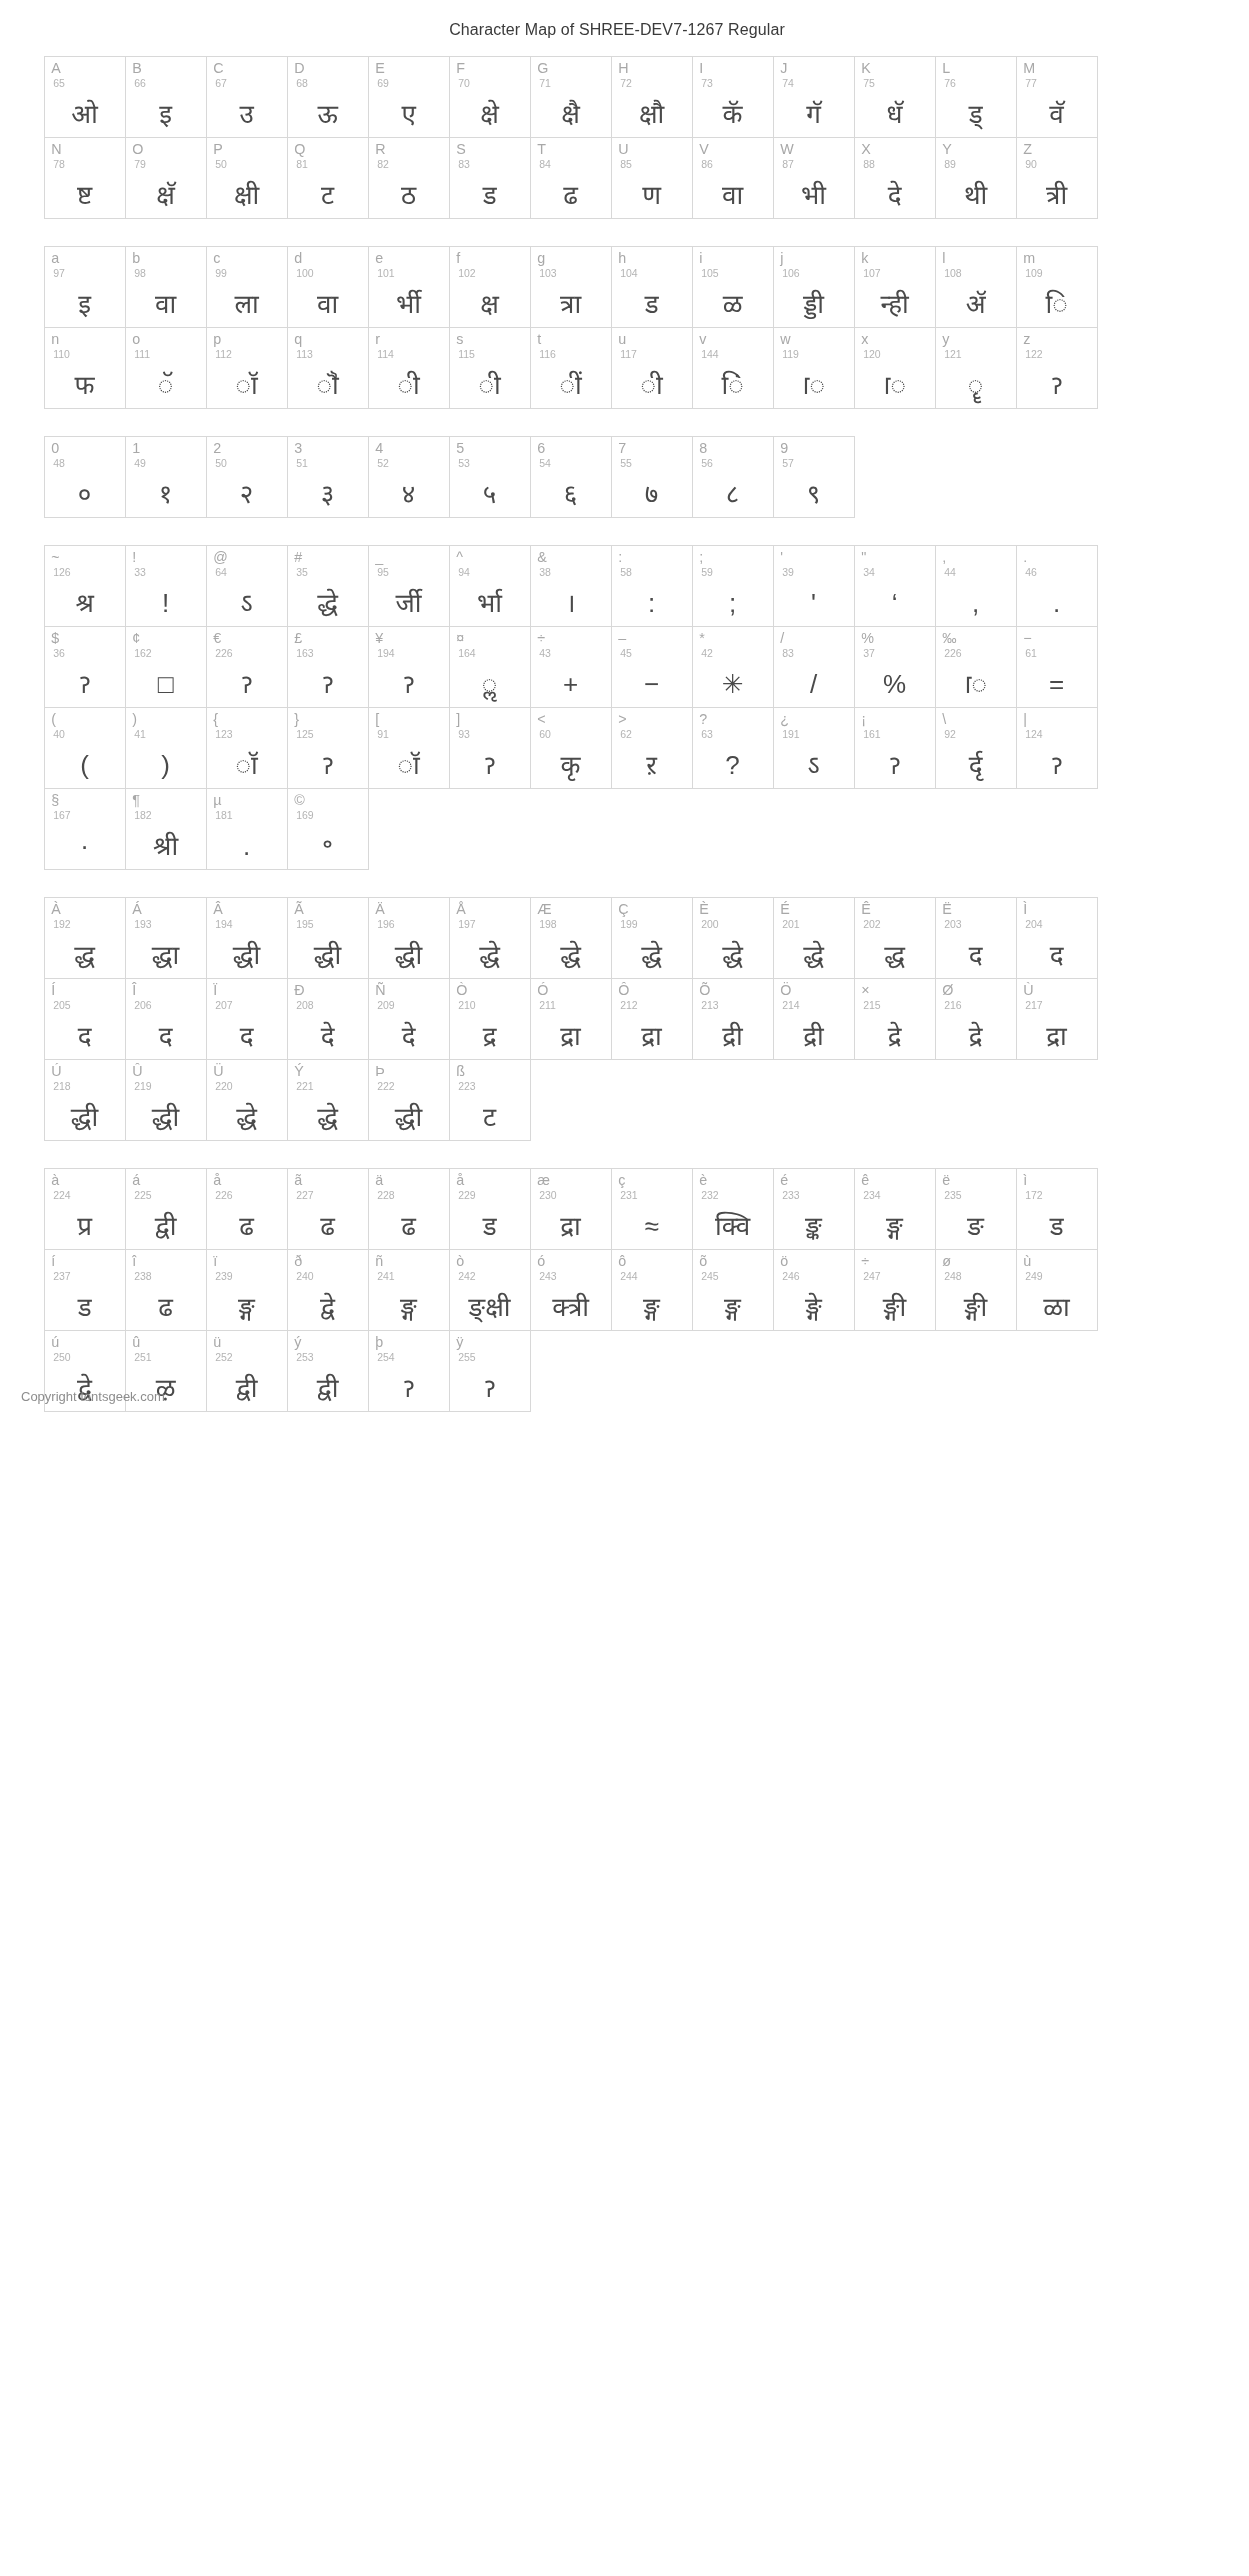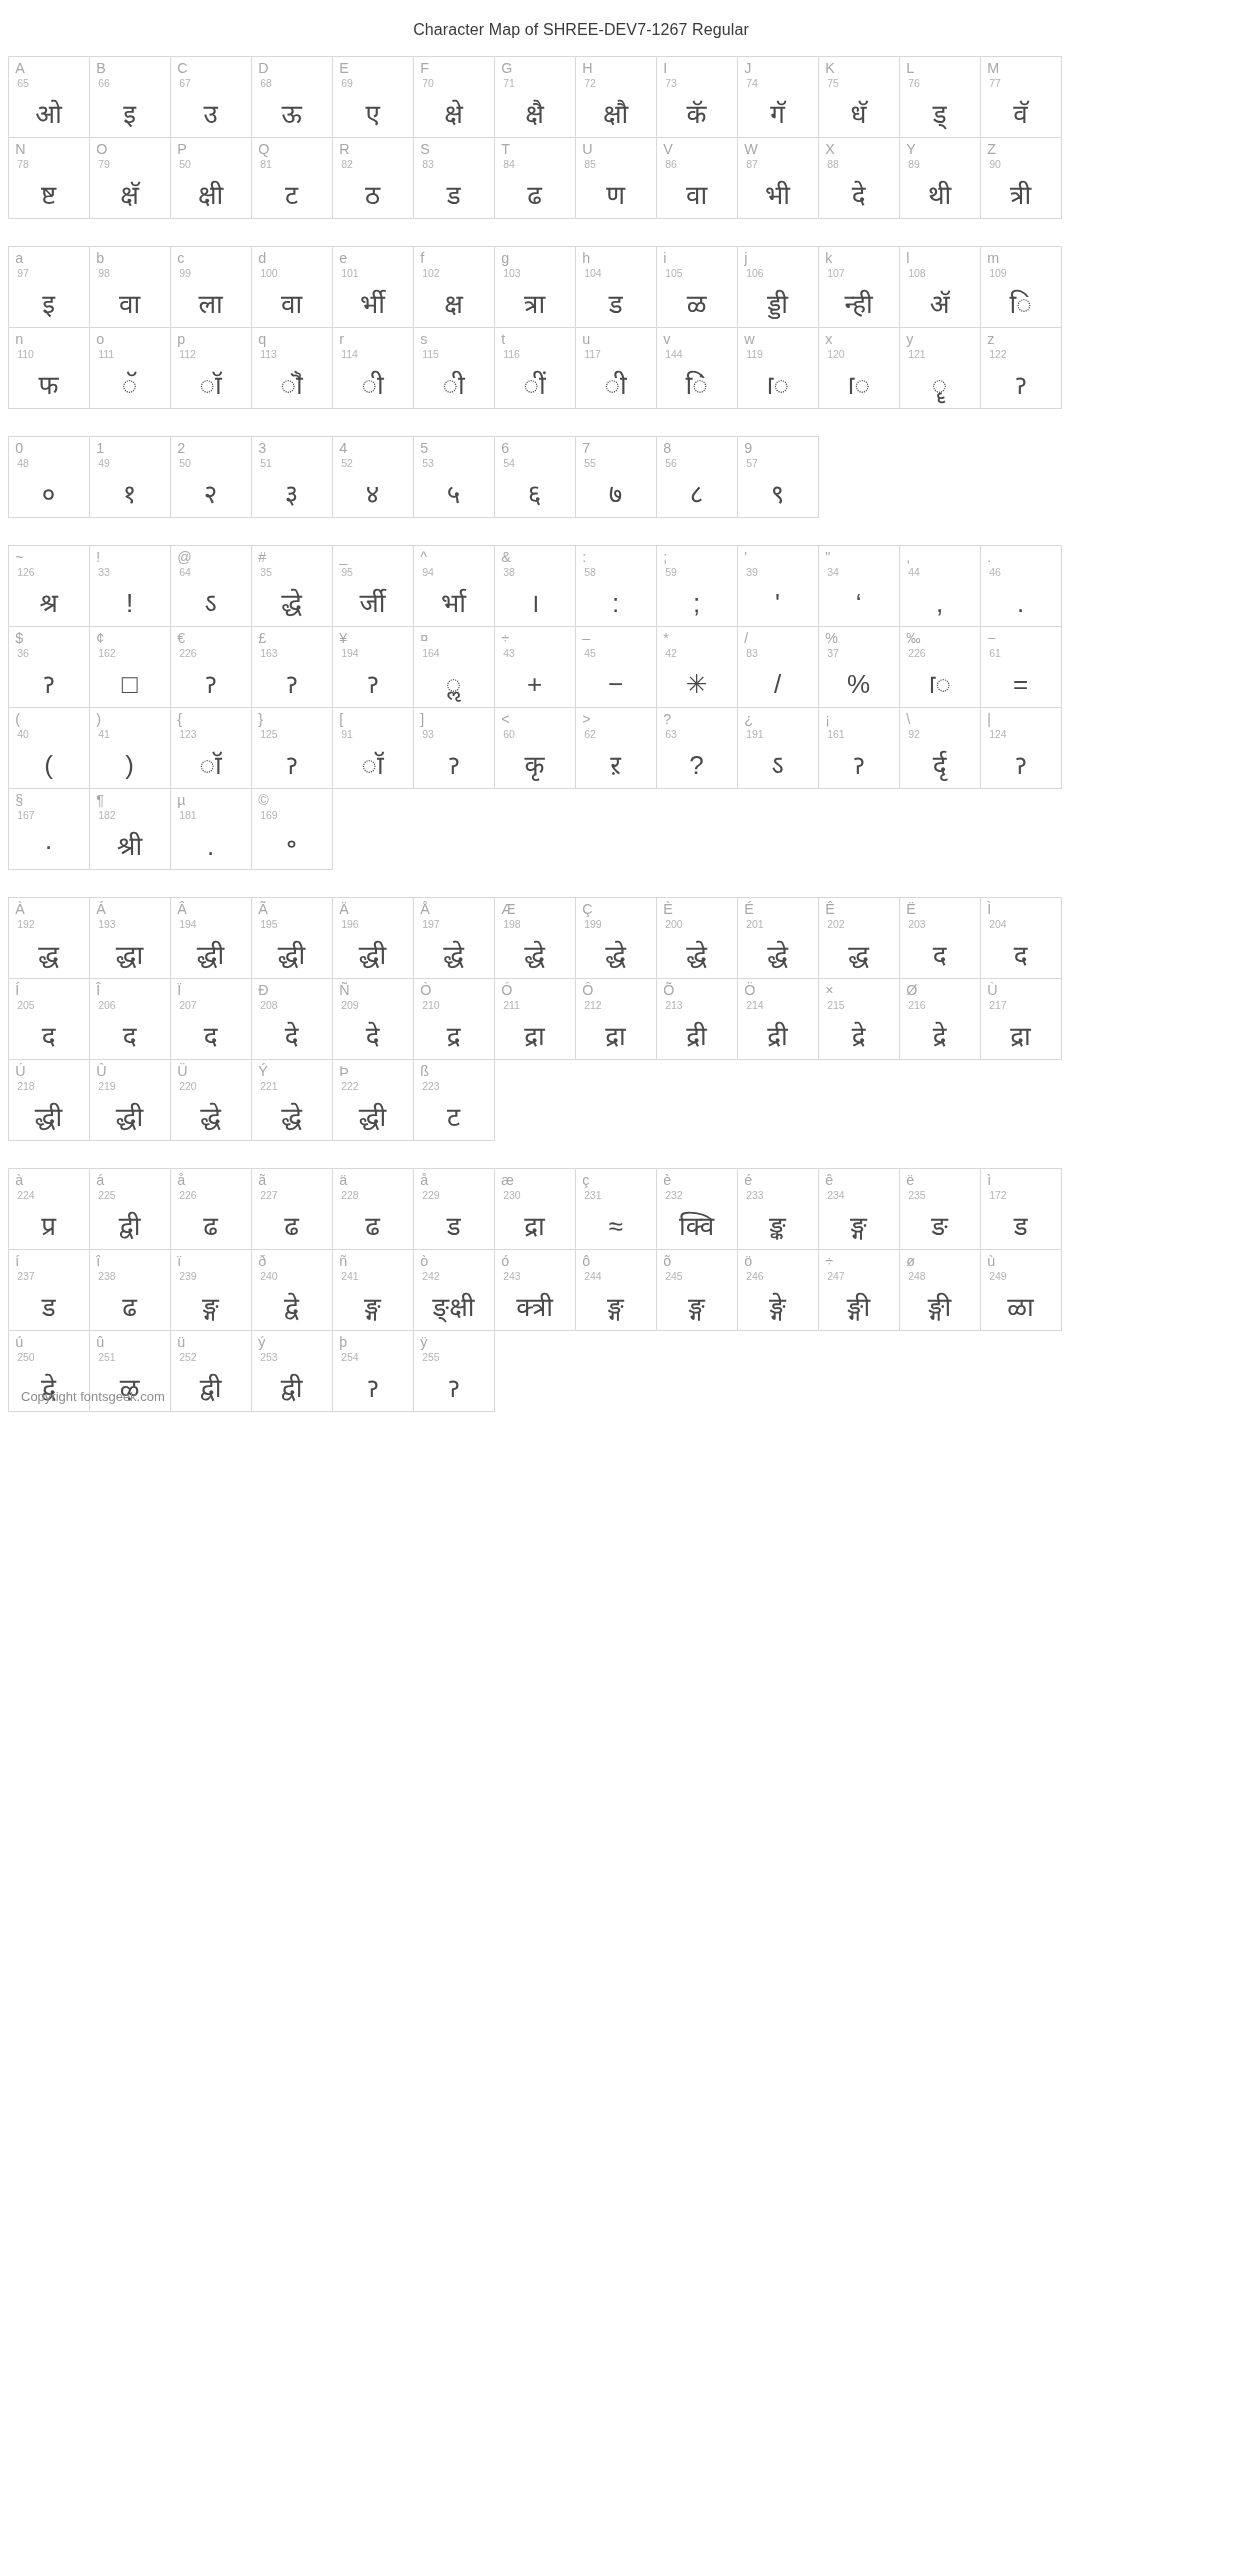--- a/index.html
+++ b/index.html
@@ -11,20 +11,21 @@
     width: 1250px;
     min-height: 2576px;
     font-family: "Liberation Sans", sans-serif;
     color: #333333;
     position: relative;
   }
   .page {
     width: 1162px;
     position: relative;
     padding-top: 0;
+    padding-left: 36px;
   }
   .title {
     text-align: center;
     font-size: 16px;
     color: #3a3a3a;
     padding-top: 21px;
     padding-bottom: 17px;
     font-weight: normal;
     letter-spacing: 0.1px;
   }

